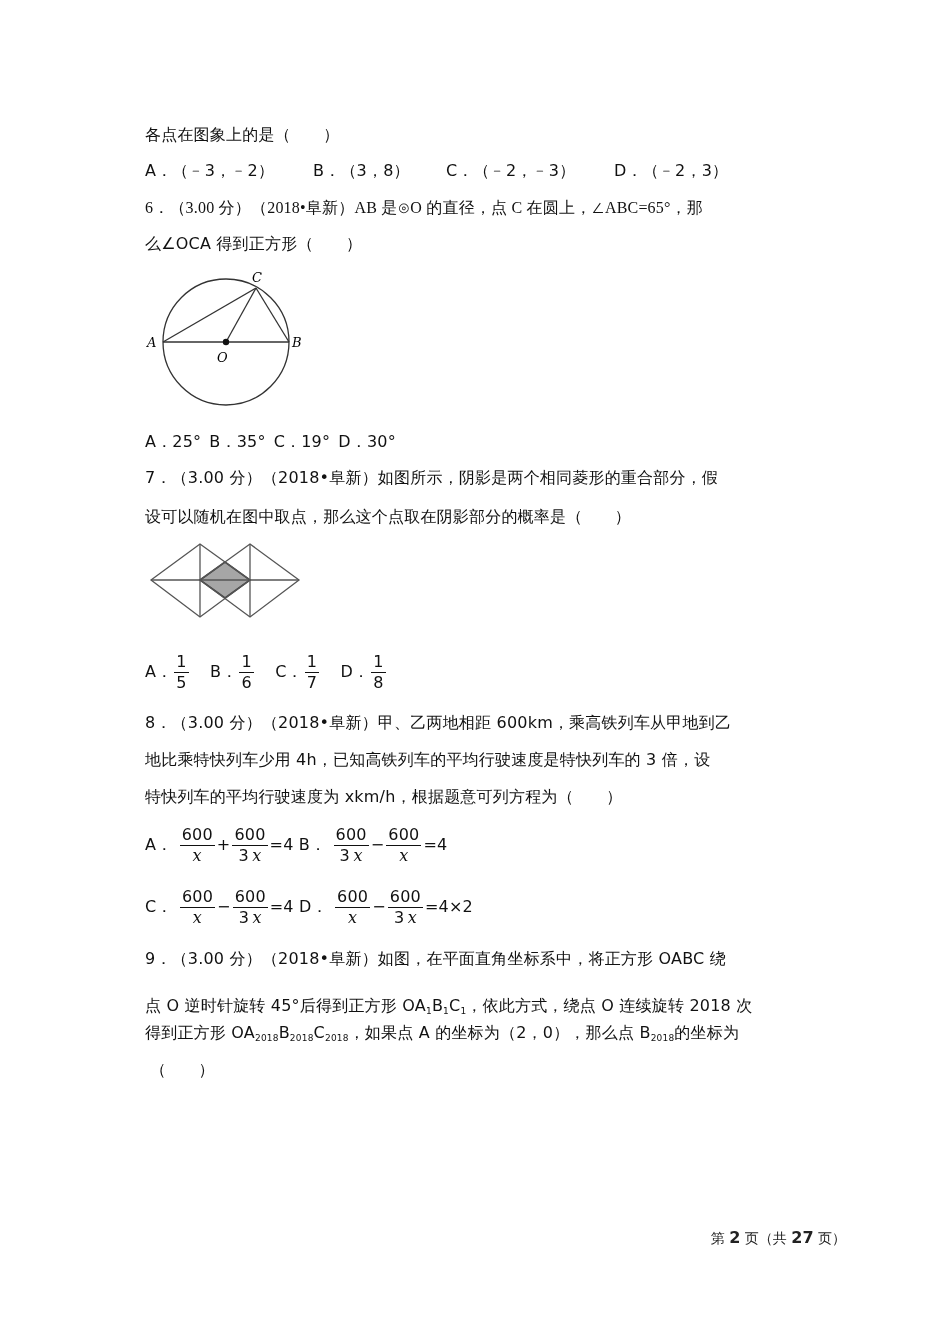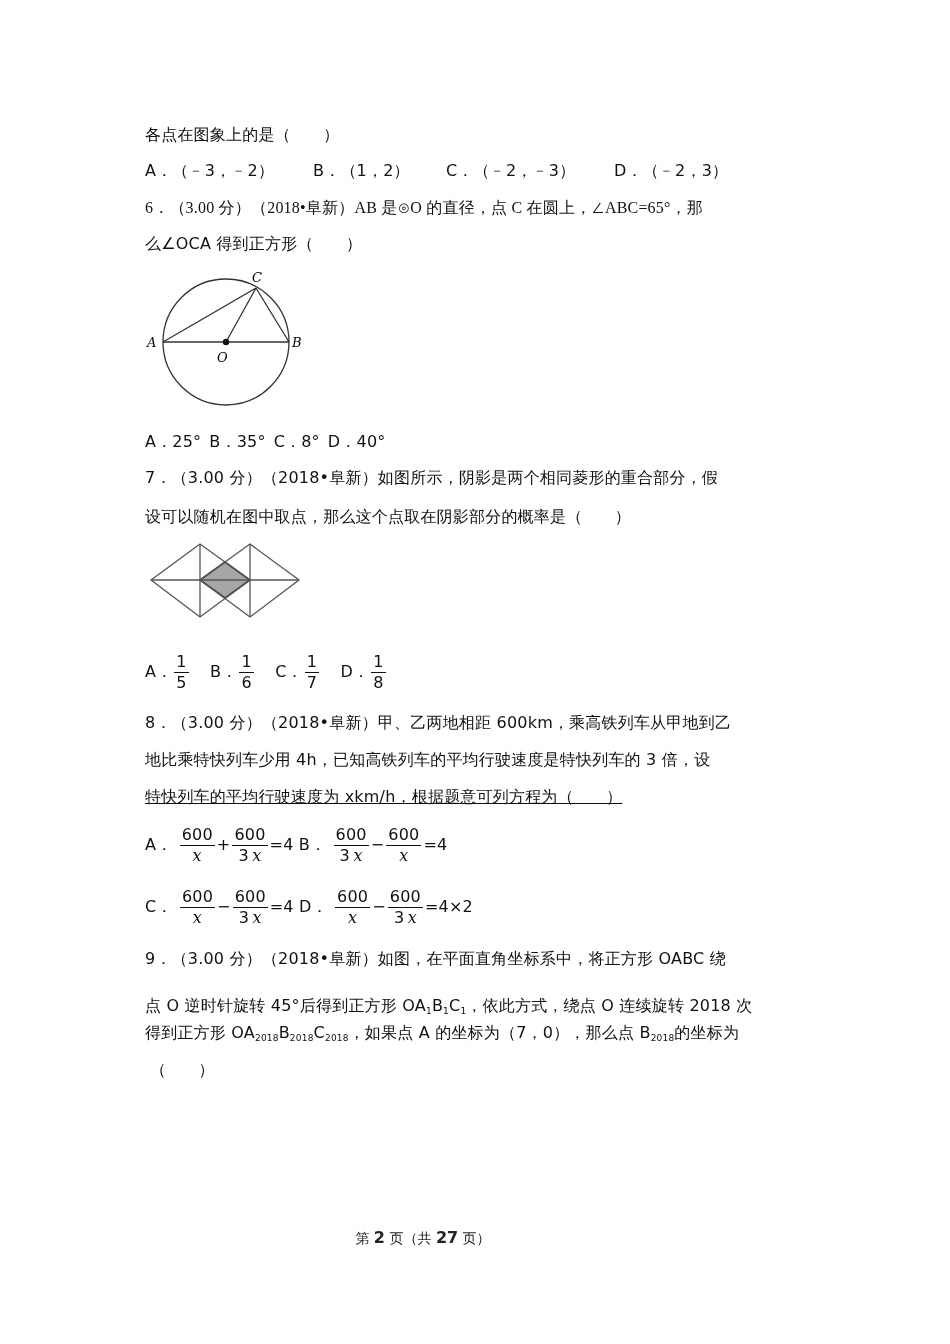--- a/index.html
+++ b/index.html
@@ -6,51 +6,51 @@
   body { width: 950px; height: 1344px; position: relative; overflow: hidden;
          font-family: "DejaVu Sans", "Liberation Sans", sans-serif; color: #111; }
   .line { position: absolute; left: 145px; font-size: 16px; line-height: 20px; white-space: nowrap; letter-spacing: 0.2px; }
   .opts span { display: inline-block; }
   .sub { font-size: 9px; vertical-align: -3px; }
   .frac { display: inline-block; vertical-align: middle; text-align: center; margin: 0 2px; }
   .frac .num { display: block; font-family: "DejaVu Sans", sans-serif; font-size: 16px; line-height: 20px; padding: 0 2px; }
   .frac .den { display: block; border-top: 1px solid #111; font-family: "DejaVu Serif", serif; font-style: italic; font-size: 16px; line-height: 20px; padding: 0 2px; }
   .frac .den .up { font-style: normal; font-family: "DejaVu Sans", sans-serif; }
   .figure { position: absolute; }
-  .footer { position: absolute; top: 1228px; left: 0; width: 846px; text-align: center;
+  .footer { position: absolute; top: 1228px; left: 0; width: 846px; text-align: right;
             font-family: "DejaVu Serif", serif; font-size: 14px; color: #222; }
   .footer b { font-family: "DejaVu Sans", sans-serif; font-size: 16px; }
   .fig-label { font-family: "DejaVu Serif", serif; font-style: italic; font-size: 13px; }
 </style>
 </head>
 <body>
 
 <div class="line" style="top:125px;" data-name="q5-stem">各点在图象上的是（　　）</div>
 <div class="line opts" style="top:161px;" data-name="q5-options">
-  <span style="width:168px" data-name="q5-option-a">A．（﹣3，﹣2）</span><span style="width:133px" data-name="q5-option-b">B．（1，2）</span><span style="width:168px" data-name="q5-option-c">C．（﹣2，﹣3）</span><span data-name="q5-option-d">D．（﹣2，3）</span>
+  <span style="width:168px" data-name="q5-option-a">A．（﹣3，﹣2）</span><span style="width:133px" data-name="q5-option-b">B．（3，8）</span><span style="width:168px" data-name="q5-option-c">C．（﹣2，﹣3）</span><span data-name="q5-option-d">D．（﹣2，3）</span>
 </div>
 
 <div class="line" style="top:198px;font-family:Liberation Serif, serif;" data-name="q6-stem-line1">6．（3.00 分）（2018•阜新）AB 是⊙O 的直径，点 C 在圆上，∠ABC=65°，那</div>
 <div class="line" style="top:234px;" data-name="q6-stem-line2">么∠OCA 得到正方形（　　）</div>
 
 <svg class="figure" data-name="circle-diagram" style="left:140px; top:262px;" width="180" height="150" viewBox="0 0 180 150">
   <circle data-name="circle-o" cx="86" cy="80" r="63" fill="none" stroke="#333" stroke-width="1.3"></circle>
   <line data-name="diameter-ab" x1="23" y1="80" x2="149" y2="80" stroke="#333" stroke-width="1.3"></line>
   <line data-name="chord-ac" x1="23" y1="80" x2="116" y2="26" stroke="#333" stroke-width="1.3"></line>
   <line data-name="segment-oc" x1="86" y1="80" x2="116" y2="26" stroke="#333" stroke-width="1.3"></line>
   <line data-name="chord-bc" x1="116" y1="26" x2="149" y2="80" stroke="#333" stroke-width="1.3"></line>
   <circle data-name="center-point-o" cx="86" cy="80" r="3.2" fill="#111"></circle>
   <text class="fig-label" data-name="label-a" x="7" y="85">A</text>
   <text class="fig-label" data-name="label-b" x="152" y="85">B</text>
   <text class="fig-label" data-name="label-c" x="112" y="20">C</text>
   <text class="fig-label" data-name="label-o" x="77" y="100">O</text>
 </svg>
 
 <div class="line opts" style="top:432px;" data-name="q6-options">
-  <span style="margin-right:8px" data-name="q6-option-a">A．25°</span><span style="margin-right:8px" data-name="q6-option-b">B．35°</span><span style="margin-right:8px" data-name="q6-option-c">C．8°</span><span data-name="q6-option-d">D．40°</span>
+  <span style="margin-right:8px" data-name="q6-option-a">A．25°</span><span style="margin-right:8px" data-name="q6-option-b">B．35°</span><span style="margin-right:8px" data-name="q6-option-c">C．19°</span><span data-name="q6-option-d">D．30°</span>
 </div>
 
 <div class="line" style="top:468px;" data-name="q7-stem-line1">7．（3.00 分）（2018•阜新）如图所示，阴影是两个相同菱形的重合部分，假</div>
 <div class="line" style="top:507px;" data-name="q7-stem-line2">设可以随机在图中取点，那么这个点取在阴影部分的概率是（　　）</div>
 
 <svg class="figure" data-name="rhombus-diagram" style="left:145px; top:538px;" width="160" height="86" viewBox="0 0 160 86">
   <polygon data-name="shaded-overlap-region" points="55,42 80,24 105,42 80,60" fill="#a6a6a6" stroke="#444" stroke-width="1.6"></polygon>
   <polygon data-name="left-rhombus" points="6,42 55,6 105,42 55,79" fill="none" stroke="#555" stroke-width="1.3"></polygon>
   <polygon data-name="right-rhombus" points="55,42 105,6 154,42 105,79" fill="none" stroke="#555" stroke-width="1.3"></polygon>
   <line data-name="horizontal-diagonal" x1="6" y1="42" x2="154" y2="42" stroke="#555" stroke-width="1.3"></line>
@@ -72,21 +72,21 @@
     <span>D．</span><span class="frac" data-name="fraction"><span class="num">1</span><span class="den" style="font-style:normal;font-family:'DejaVu Sans',sans-serif;border-top:none">8</span></span>
   </span>
 </div>
 
 <style>
   [data-name="q7-options"] .frac .den { border-top: 1px solid #111 !important; }
 </style>
 
 <div class="line" style="top:713px;" data-name="q8-stem-line1">8．（3.00 分）（2018•阜新）甲、乙两地相距 600km，乘高铁列车从甲地到乙</div>
 <div class="line" style="top:750px;" data-name="q8-stem-line2">地比乘特快列车少用 4h，已知高铁列车的平均行驶速度是特快列车的 3 倍，设</div>
-<div class="line" style="top:787px;text-decoration:underline;" data-name="q8-stem-line3">特快列车的平均行驶速度为 xkm/h，根据题意可列方程为（　　）</div>
+<div class="line" style="top:787px;" data-name="q8-stem-line3">特快列车的平均行驶速度为 xkm/h，根据题意可列方程为（　　）</div>
 
 <div class="line" style="top:825px; line-height:40px;" data-name="q8-options-row1">
   <span data-name="q8-option-a">
     <span>A．</span>
     <span class="frac" data-name="fraction"><span class="num">600</span><span class="den">x</span></span><span>+</span><span class="frac" data-name="fraction"><span class="num">600</span><span class="den"><span class="up">3</span> <span>x</span></span></span><span>=4</span>
   </span>
   <span data-name="q8-option-b">
     <span>B．</span>
     <span class="frac" data-name="fraction"><span class="num">600</span><span class="den"><span class="up">3</span> <span>x</span></span></span><span>−</span><span class="frac" data-name="fraction"><span class="num">600</span><span class="den">x</span></span><span>=4</span>
   </span>
@@ -98,18 +98,18 @@
     <span class="frac" data-name="fraction"><span class="num">600</span><span class="den">x</span></span><span>−</span><span class="frac" data-name="fraction"><span class="num">600</span><span class="den"><span class="up">3</span> <span>x</span></span></span><span>=4</span>
   </span>
   <span data-name="q8-option-d">
     <span>D．</span>
     <span class="frac" data-name="fraction"><span class="num">600</span><span class="den">x</span></span><span>−</span><span class="frac" data-name="fraction"><span class="num">600</span><span class="den"><span class="up">3</span> <span>x</span></span></span><span>=4×2</span>
   </span>
 </div>
 
 <div class="line" style="top:949px;" data-name="q9-stem-line1">9．（3.00 分）（2018•阜新）如图，在平面直角坐标系中，将正方形 OABC 绕</div>
 <div class="line" style="top:996px;" data-name="q9-stem-line2"><span>点 O 逆时针旋转 45°后得到正方形 OA</span><span class="sub">1</span><span>B</span><span class="sub">1</span><span>C</span><span class="sub">1</span><span>，依此方式，绕点 O 连续旋转 2018 次</span></div>
-<div class="line" style="top:1023px;" data-name="q9-stem-line3"><span>得到正方形 OA</span><span class="sub">2018</span><span>B</span><span class="sub">2018</span><span>C</span><span class="sub">2018</span><span>，如果点 A 的坐标为（7，0），那么点 B</span><span class="sub">2018</span><span>的坐标为</span></div>
+<div class="line" style="top:1023px;" data-name="q9-stem-line3"><span>得到正方形 OA</span><span class="sub">2018</span><span>B</span><span class="sub">2018</span><span>C</span><span class="sub">2018</span><span>，如果点 A 的坐标为（2，0），那么点 B</span><span class="sub">2018</span><span>的坐标为</span></div>
 <div class="line" style="top:1060px; left:150px;" data-name="q9-answer-blank">（　　）</div>
 
 <div class="footer" data-name="page-footer">
   <span>第 </span><b data-name="current-page-number">2</b><span> 页（共 </span><b data-name="total-pages">27</b><span> 页）</span>
 </div>
 
 </body></html>

